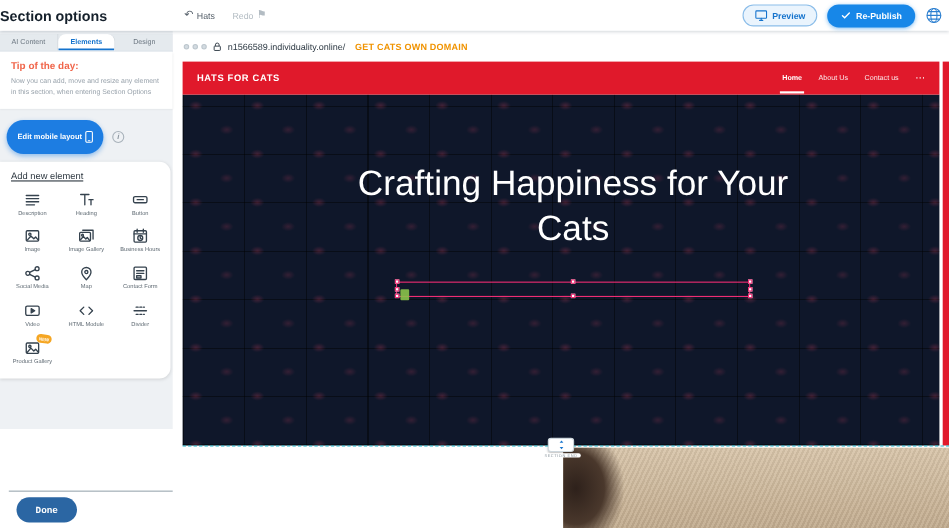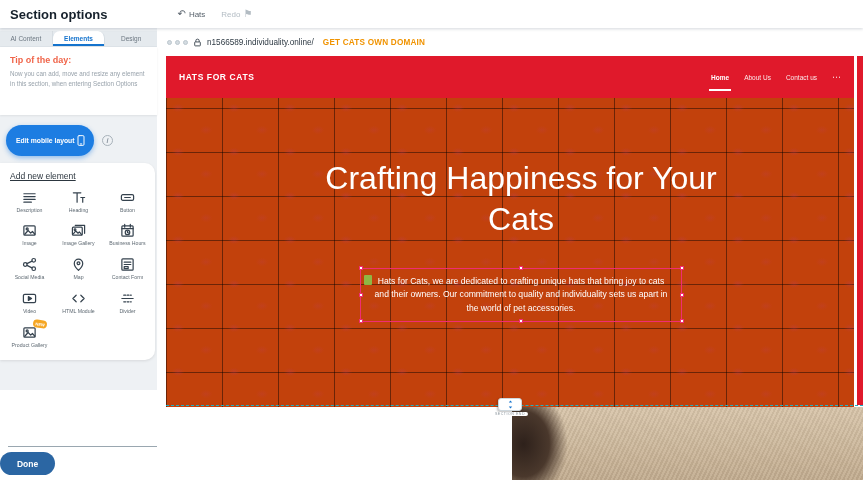--- a/index.html
+++ b/index.html
@@ -2,21 +2,21 @@
 <html><head>
 <meta charset="utf-8">
 <style>
   * { box-sizing: border-box; }
   body { margin: 0; background: #444; font-family: "Liberation Sans", sans-serif; }
   .stage { position: relative; width: 863px; height: 480px; background: #fff; overflow: hidden; }
 
   
   .topbar { position: absolute; top: 0; left: 0; right: 0; height: 28px; background: #fff;
             box-shadow: 0 1px 3px rgba(40,60,80,.20); z-index: 10; display: flex; align-items: center; }
-  .tb-title { font-size: 13px; font-weight: 700; color: #15202b; margin-left: 10px; }
+  .tb-title { font-size: 13px; font-weight: 700; color: #15202b; }
   .tb-history { display: flex; align-items: center; gap: 16px; margin-left: 70px; font-size: 8px; }
   .hist { display: flex; align-items: center; gap: 3px; color: #57616b; cursor: pointer; }
   .hist.disabled { color: #b3bcc3; }
   .hicon { font-size: 10px; line-height: 1; }
   .tb-right { margin-left: auto; display: flex; align-items: center; gap: 9px; margin-right: 6px; }
   .btn-preview { display: flex; align-items: center; gap: 4px; height: 20px; padding: 0 10px;
                  border-radius: 10px; border: 1px solid #8bbde9; background: #eaf4fd; color: #1473cd;
                  font-size: 8px; font-weight: 700; font-family: inherit; cursor: pointer; }
   .btn-republish { display: flex; align-items: center; gap: 4px; height: 21px; padding: 0 12px;
                    border-radius: 11px; border: none; background: #1787e8; color: #fff; font-size: 8px;
@@ -24,21 +24,21 @@
 
   
   .sidebar { position: absolute; top: 28px; left: 0; width: 157px; bottom: 0;
              background: linear-gradient(#eef1f4 0, #eef1f4 362px, #ffffff 362px); z-index: 6; }
   .tabs { display: flex; height: 16px; margin-top: 3px; background: #e5eaee; border-bottom: 1px solid #dde3e8; }
   .tab { flex: 1; display: flex; align-items: center; justify-content: center; font-size: 6.5px;
          color: #6b7680; border-right: 1px solid #d7dde2; cursor: pointer; }
   .tab:last-child { border-right: none; }
   .tab.active { background: #fff; color: #1473cd; font-weight: 700; border-radius: 7px 7px 0 0;
                 box-shadow: inset 0 -2px 0 #1473cd; }
-  .tip-card { background: #fff; padding: 8px 10px 26px; box-shadow: 0 1px 2px rgba(0,0,0,.07); }
+  .tip-card { background: #fff; padding: 8px 10px 10px; box-shadow: 0 1px 2px rgba(0,0,0,.07); }
   .tip-title { color: #f0654a; font-size: 9px; font-weight: 700; margin-bottom: 4px; }
   .tip-body { margin: 0; font-size: 6.3px; line-height: 1.55; color: #98a2ab; }
   .mobile-row { display: flex; align-items: center; gap: 8px; padding: 10px 6px 7px; }
   .edit-mobile { display: flex; align-items: center; justify-content: space-between; width: 88px; height: 31px;
                  padding: 0 7px 0 10px; border: none; border-radius: 16px; background: #1d7de2; color: #fff;
                  font-size: 6.8px; font-weight: 700; font-family: inherit; cursor: pointer;
                  box-shadow: 0 2px 5px rgba(29,125,226,.45); }
   .info { width: 11px; height: 11px; border-radius: 50%; border: 1px solid #a8b2ba; color: #8d97a0;
           font-size: 7px; font-style: italic; font-weight: 700; display: flex; align-items: center;
           justify-content: center; cursor: pointer; }
@@ -46,42 +46,42 @@
               box-shadow: 0 1px 3px rgba(0,0,0,.10); }
   .add-title { font-size: 8.5px; color: #2c363f; margin: 0 0 9px 5px; text-decoration: underline; }
   .grid { display: grid; grid-template-columns: repeat(3, 1fr); row-gap: 10px; }
   .cell { position: relative; display: flex; flex-direction: column; align-items: center; gap: 2px; cursor: pointer; }
   .cell svg { width: 15px; height: 15px; }
   .gi { stroke: #35424e; fill: none; stroke-width: 1.3; stroke-linecap: round; stroke-linejoin: round; }
   .cl { font-size: 5.2px; color: #5f6a73; text-align: center; line-height: 1.3; max-width: 40px; }
   .new-badge { position: absolute; top: -5px; right: 7px; background: #f5a623; color: #fff; font-size: 4px;
                font-weight: 700; padding: 1.5px 2.5px; border-radius: 5px; transform: rotate(8deg); }
   .sb-divider { position: absolute; left: 8px; right: 0; bottom: 33px; height: 1px; background: #9aa7b0; }
-  .done { position: absolute; left: 0; bottom: 5px; width: 55px; height: 23px; border: none; border-radius: 12px;
-          background: #2b66a3; color: #fff; font-size: 8.5px; font-weight: 700; font-family: Liberation Sans, sans-serif; cursor: pointer; }
+  .done { position: absolute; left: 15px; bottom: 5px; width: 55px; height: 23px; border: none; border-radius: 12px;
+          background: #2b66a3; color: #fff; font-size: 8.5px; font-weight: 700; font-family: Liberation Mono, monospace; cursor: pointer; }
 
   
   .main { position: absolute; left: 157px; top: 28px; right: 0; bottom: 0; background: #fff; }
   .browserbar { position: absolute; top: 6px; left: 10px; height: 16px; display: flex; align-items: center; gap: 5px; }
   .dots { display: flex; gap: 3px; }
   .dots i { width: 5px; height: 5px; border-radius: 50%; background: #d3dbe1; border: 1px solid #bcc6cd; }
   .url { font-size: 8.2px; color: #2e3a44; cursor: pointer; }
   .cta { font-size: 8.2px; font-weight: 700; color: #f09300; margin-left: 4px; cursor: pointer; letter-spacing: .2px; }
 
   .site { position: absolute; top: 28px; left: 9px; width: 688px; height: 349px; }
-  .site-header { height: 42px; background: #e0192b; display: flex; align-items: center; padding: 0 13px;
+  .site-header { height: 30px; background: #e0192b; display: flex; align-items: center; padding: 0 13px;
                  position: relative; z-index: 2; }
   .logo { color: #fff; font-size: 8.5px; font-weight: 700; letter-spacing: .6px; cursor: pointer; }
   .nav { margin-left: auto; display: flex; align-items: center; gap: 15px; }
   .nav-item { font-size: 6.5px; color: #fbe9ea; cursor: pointer; position: relative; }
   .nav-item.active { color: #fff; font-weight: 700; }
   .nav-item.active::after { content: ""; position: absolute; left: -2px; right: -2px; bottom: -10px; height: 1.5px; background: #fff; }
   .nav-more { color: #fff; font-size: 9px; cursor: pointer; line-height: 1; }
 
-  .hero { position: relative; height: 319px; background-color: #c2410c; overflow: hidden; padding-left: 22px; }
+  .hero { position: relative; height: 319px; background-color: #0f172a; overflow: hidden; padding-left: 22px; }
   .hero::before { content: ""; position: absolute; inset: 0;
     background-image:
       radial-gradient(9px 6px at 12px 10px, rgba(190,60,90,.30), transparent 70%),
       radial-gradient(9px 6px at 40px 32px, rgba(190,60,90,.22), transparent 70%),
       repeating-linear-gradient(0deg, rgba(0,0,0,.45) 0 1px, transparent 1px 44px),
       repeating-linear-gradient(90deg, rgba(0,0,0,.45) 0 1px, transparent 1px 56px);
     background-size: 56px 44px, 56px 44px, auto, auto; }
   .hero-title { position: relative; margin: 60px auto 0; max-width: 420px; text-align: center; color: #fff;
                 font-size: 32px; line-height: 1.28; font-weight: 400; }
   .hero-sub { position: relative; margin-top: 15px; text-align: center; color: #d4d5da; font-size: 17px; }
@@ -122,20 +122,40 @@
     <div class="tb-history">
       <span class="hist">
         <span class="hicon">↶</span>
         <span>Hats</span>
       </span>
       <span class="hist disabled">
         <span>Redo</span>
         <span class="hicon">⚑</span>
       </span>
     </div>
+    <div class="tb-right">
+      <button class="btn-preview">
+        <svg width="12" height="12" viewBox="0 0 16 16" class="gi" style="stroke:#1473cd">
+          <rect x="1.5" y="2.5" width="13" height="9" rx="1"></rect>
+            <path d="M6 14h4M8 11.5V14"></path>
+        </svg>
+        <span>Preview</span>
+      </button>
+      <button class="btn-republish">
+        <svg width="10" height="10" viewBox="0 0 16 16" fill="none" stroke="#fff" stroke-width="2" stroke-linecap="round">
+          <path d="M3 8.5l3.2 3L13 4.5"></path>
+        </svg>
+        <span>Re-Publish</span>
+      </button>
+      <svg width="16" height="16" viewBox="0 0 16 16" fill="none" stroke="#2c7fd0" stroke-width="1">
+        <circle cx="8" cy="8" r="6.3"></circle>
+          <ellipse cx="8" cy="8" rx="2.8" ry="6.3"></ellipse>
+        <path d="M1.7 8h12.6M2.8 4.6h10.4M2.8 11.4h10.4"></path>
+      </svg>
+    </div>
   </header>
 
   <aside class="sidebar">
     <div class="tabs">
       <div class="tab">AI Content</div>
       <div class="tab active">Elements</div>
       <div class="tab">Design</div>
     </div>
 
     <div class="tip-card">
@@ -300,21 +320,20 @@
         <div class="para-box">
           <span class="handle h-tl"></span>
           <span class="handle h-tm"></span>
           <span class="handle h-tr"></span>
           <span class="handle h-ml"></span>
           <span class="handle h-mr"></span>
           <span class="handle h-bl"></span>
           <span class="handle h-bm"></span>
           <span class="handle h-br"></span>
           <span class="green-handle"></span>
-          <p>Hats for Cats, we are dedicated to crafting unique hats that bring joy to cats and their owners. Our commitment to quality and individuality sets us apart in the world of pet accessories.</p>
         </div>
       </div>
     </div>
 
     <div class="red-strip"></div>
 
     <div class="section-line"></div>
 
     <div class="section-handle">
       <div class="handle-box">

